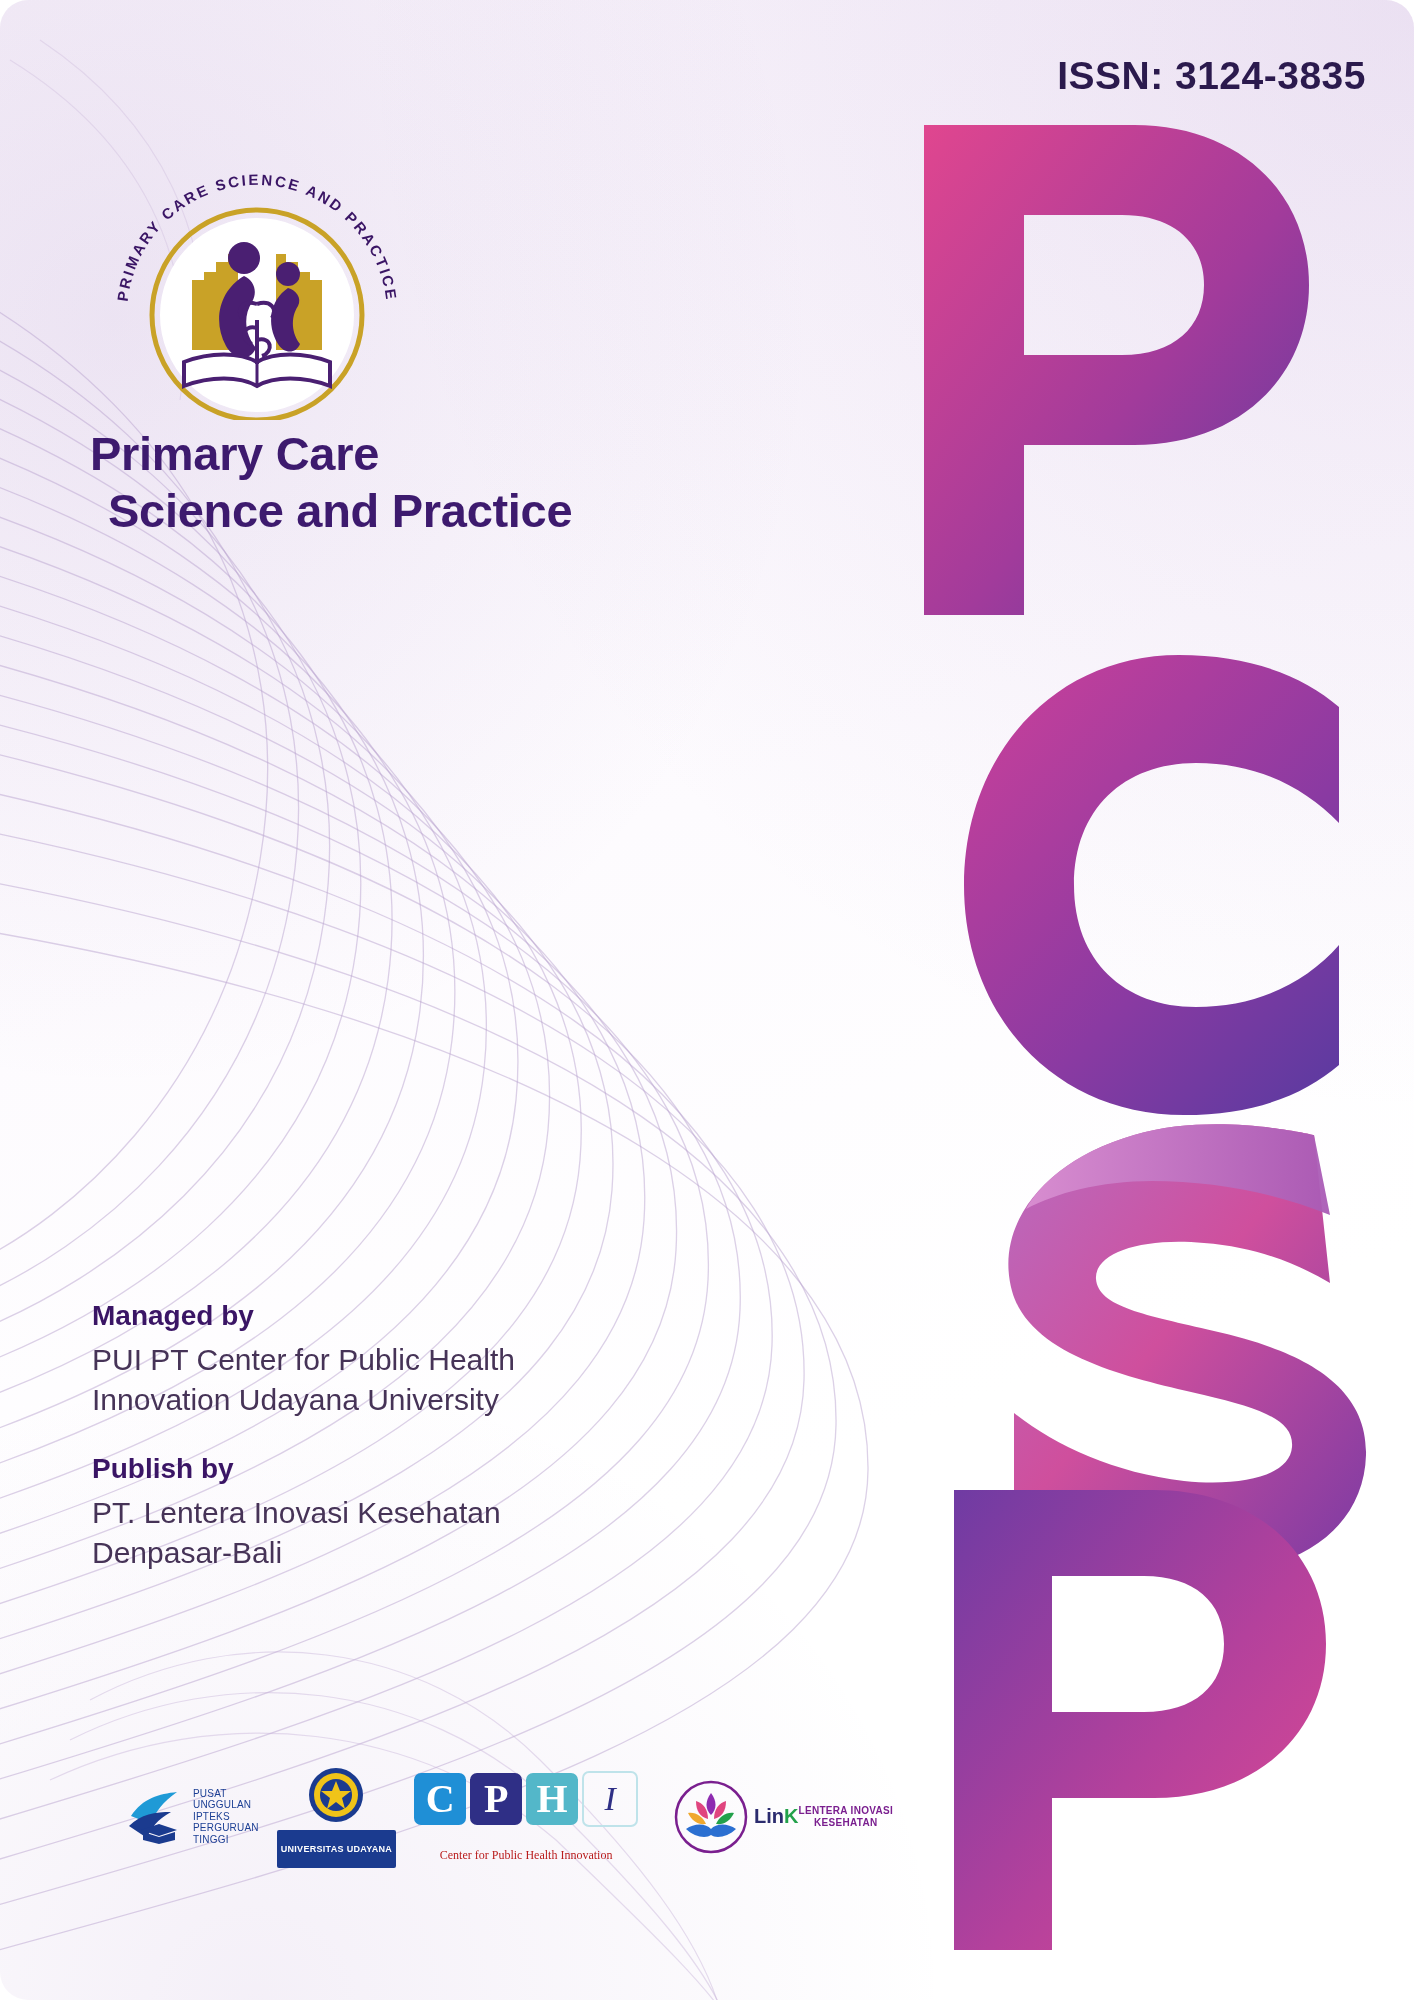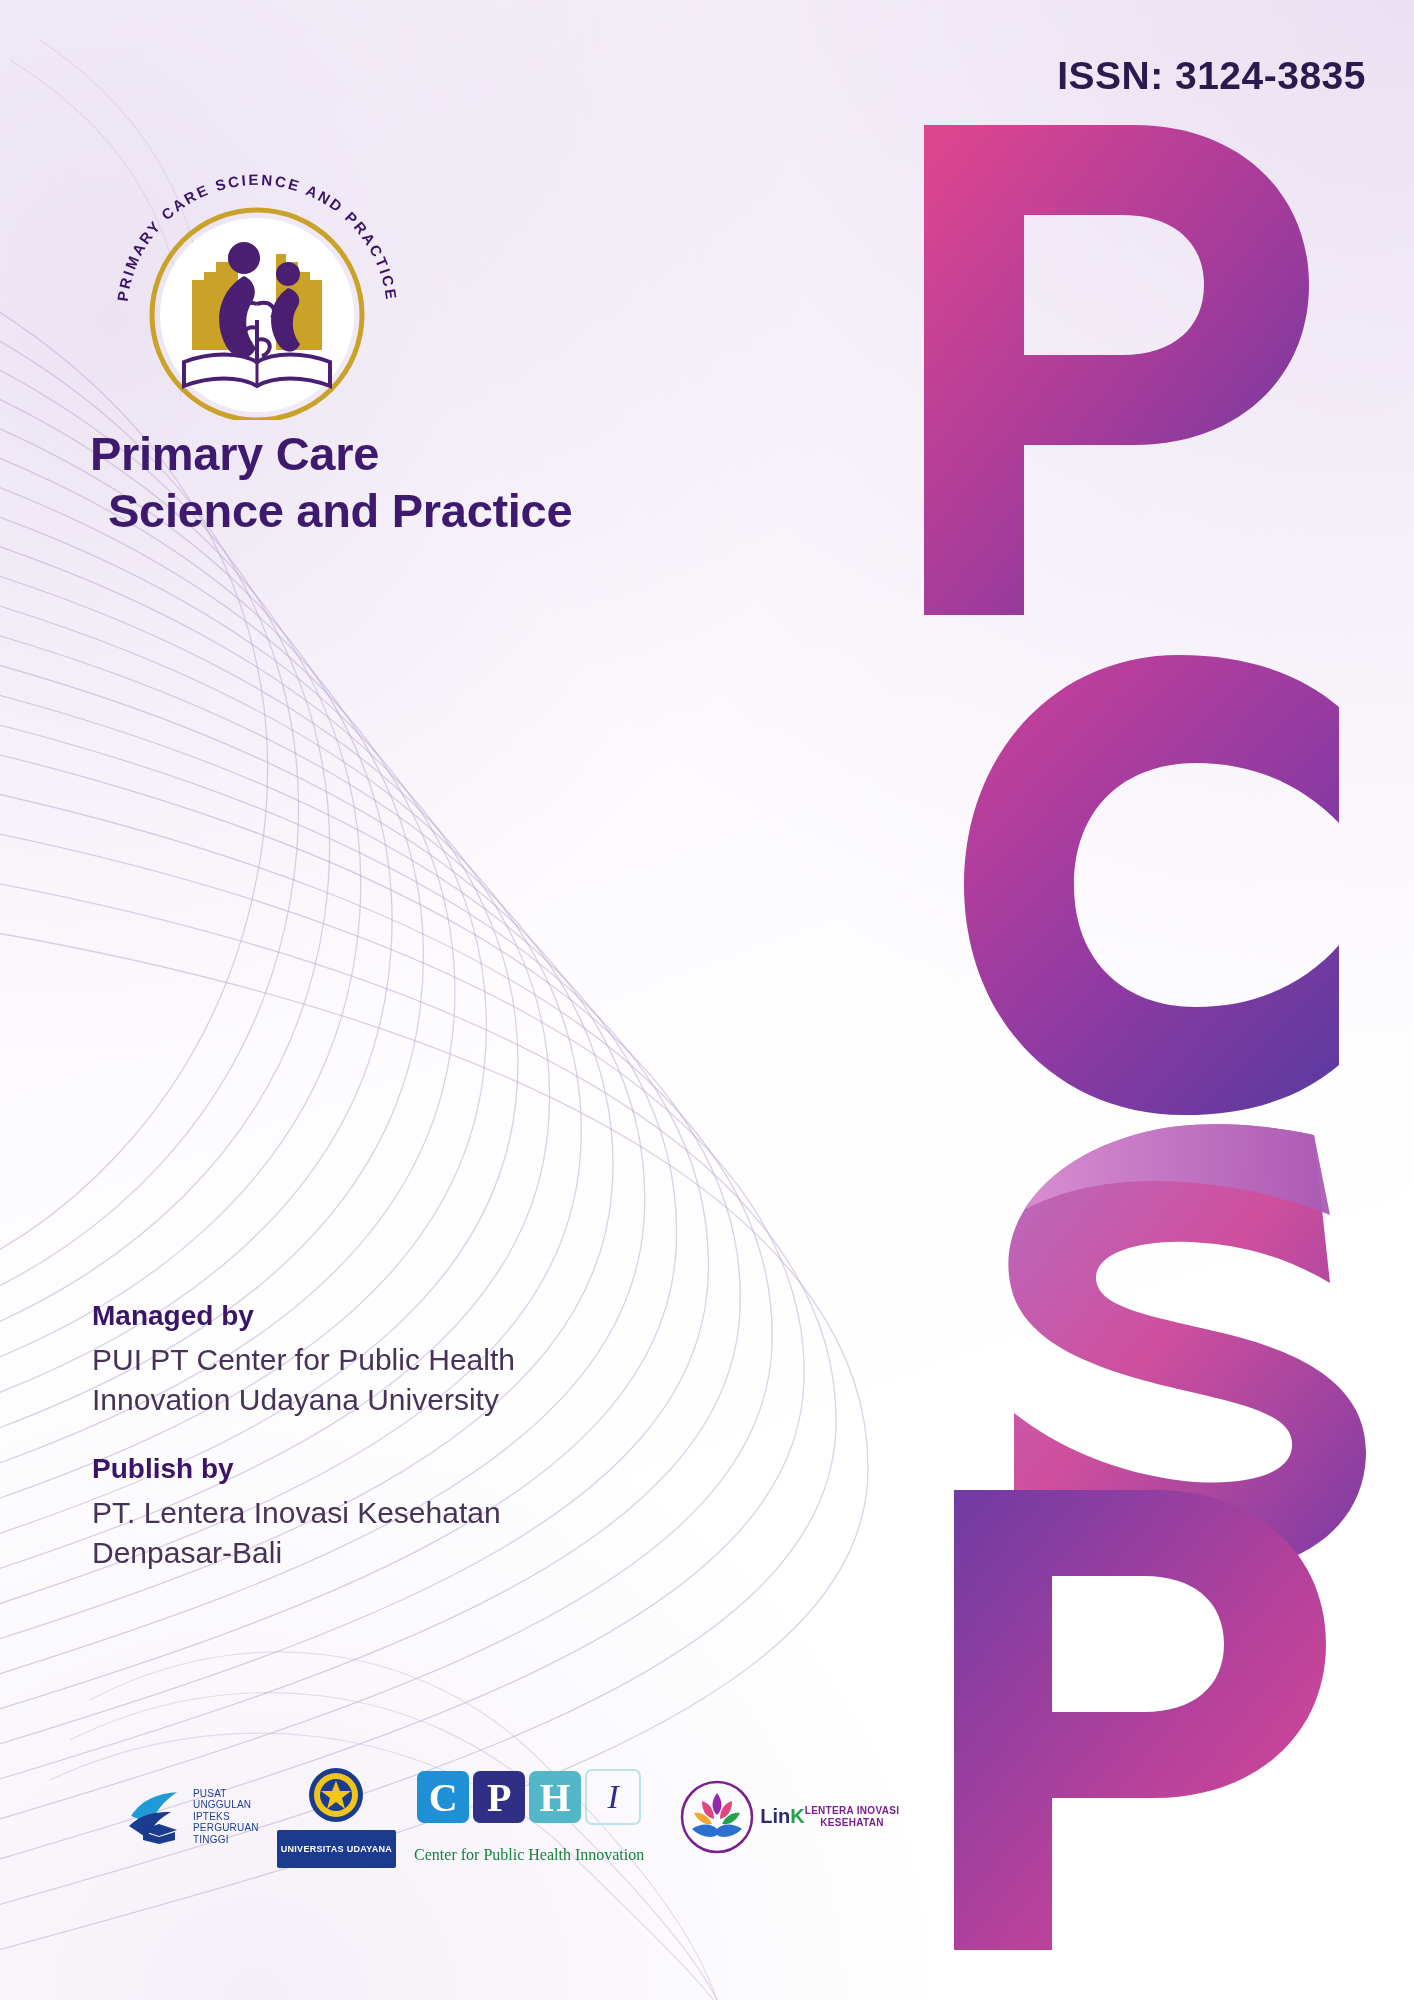--- a/index.html
+++ b/index.html
@@ -9,20 +9,21 @@
   }
   body {
     font-family: "Liberation Sans", sans-serif;
   }
   #cover {
     position: relative;
     width: 1414px;
     height: 2000px;
     overflow: hidden;
     background: #ffffff;
+    border-radius: 28px;
   }
 
   
   .bg-wash-right {
     position: absolute;
     inset: 0;
     background:
       radial-gradient(120% 90% at 100% 0%, rgba(156,110,190,0.16) 0%, rgba(156,110,190,0.06) 38%, rgba(255,255,255,0) 62%),
       radial-gradient(90% 70% at 8% 16%, rgba(142,100,180,0.12) 0%, rgba(255,255,255,0) 55%),
       linear-gradient(160deg, #f7f2fa 0%, #fdfbfe 42%, #ffffff 70%);
@@ -151,22 +152,22 @@
   .cph-c { background: #1f8fd6; }
   .cph-p { background: #2f2f86; }
   .cph-h { background: #53b7c9; }
   .cph-i {
     width: 52px; height: 52px; border: 2px solid #bfe3ea; border-radius: 7px;
     display:flex; align-items:center; justify-content:center;
     color:#2f2f86; font-style: italic; font-size: 34px;
     font-family: "Liberation Serif", serif;
   }
   .cph-sub {
-    font-size: 16px;
-    color: #15803d;
+    font-size: 12px;
+    color: #b91c1c;
     margin-top: 21px;
     font-family: "Liberation Serif", serif;
   }
 
   .link-wrap { text-align:center; }
   .link-name {
     font-size: 20px; font-weight: bold; color: #2b2b6e;
   }
   .link-name .k { color: #23a14b; }
   .link-sub {

